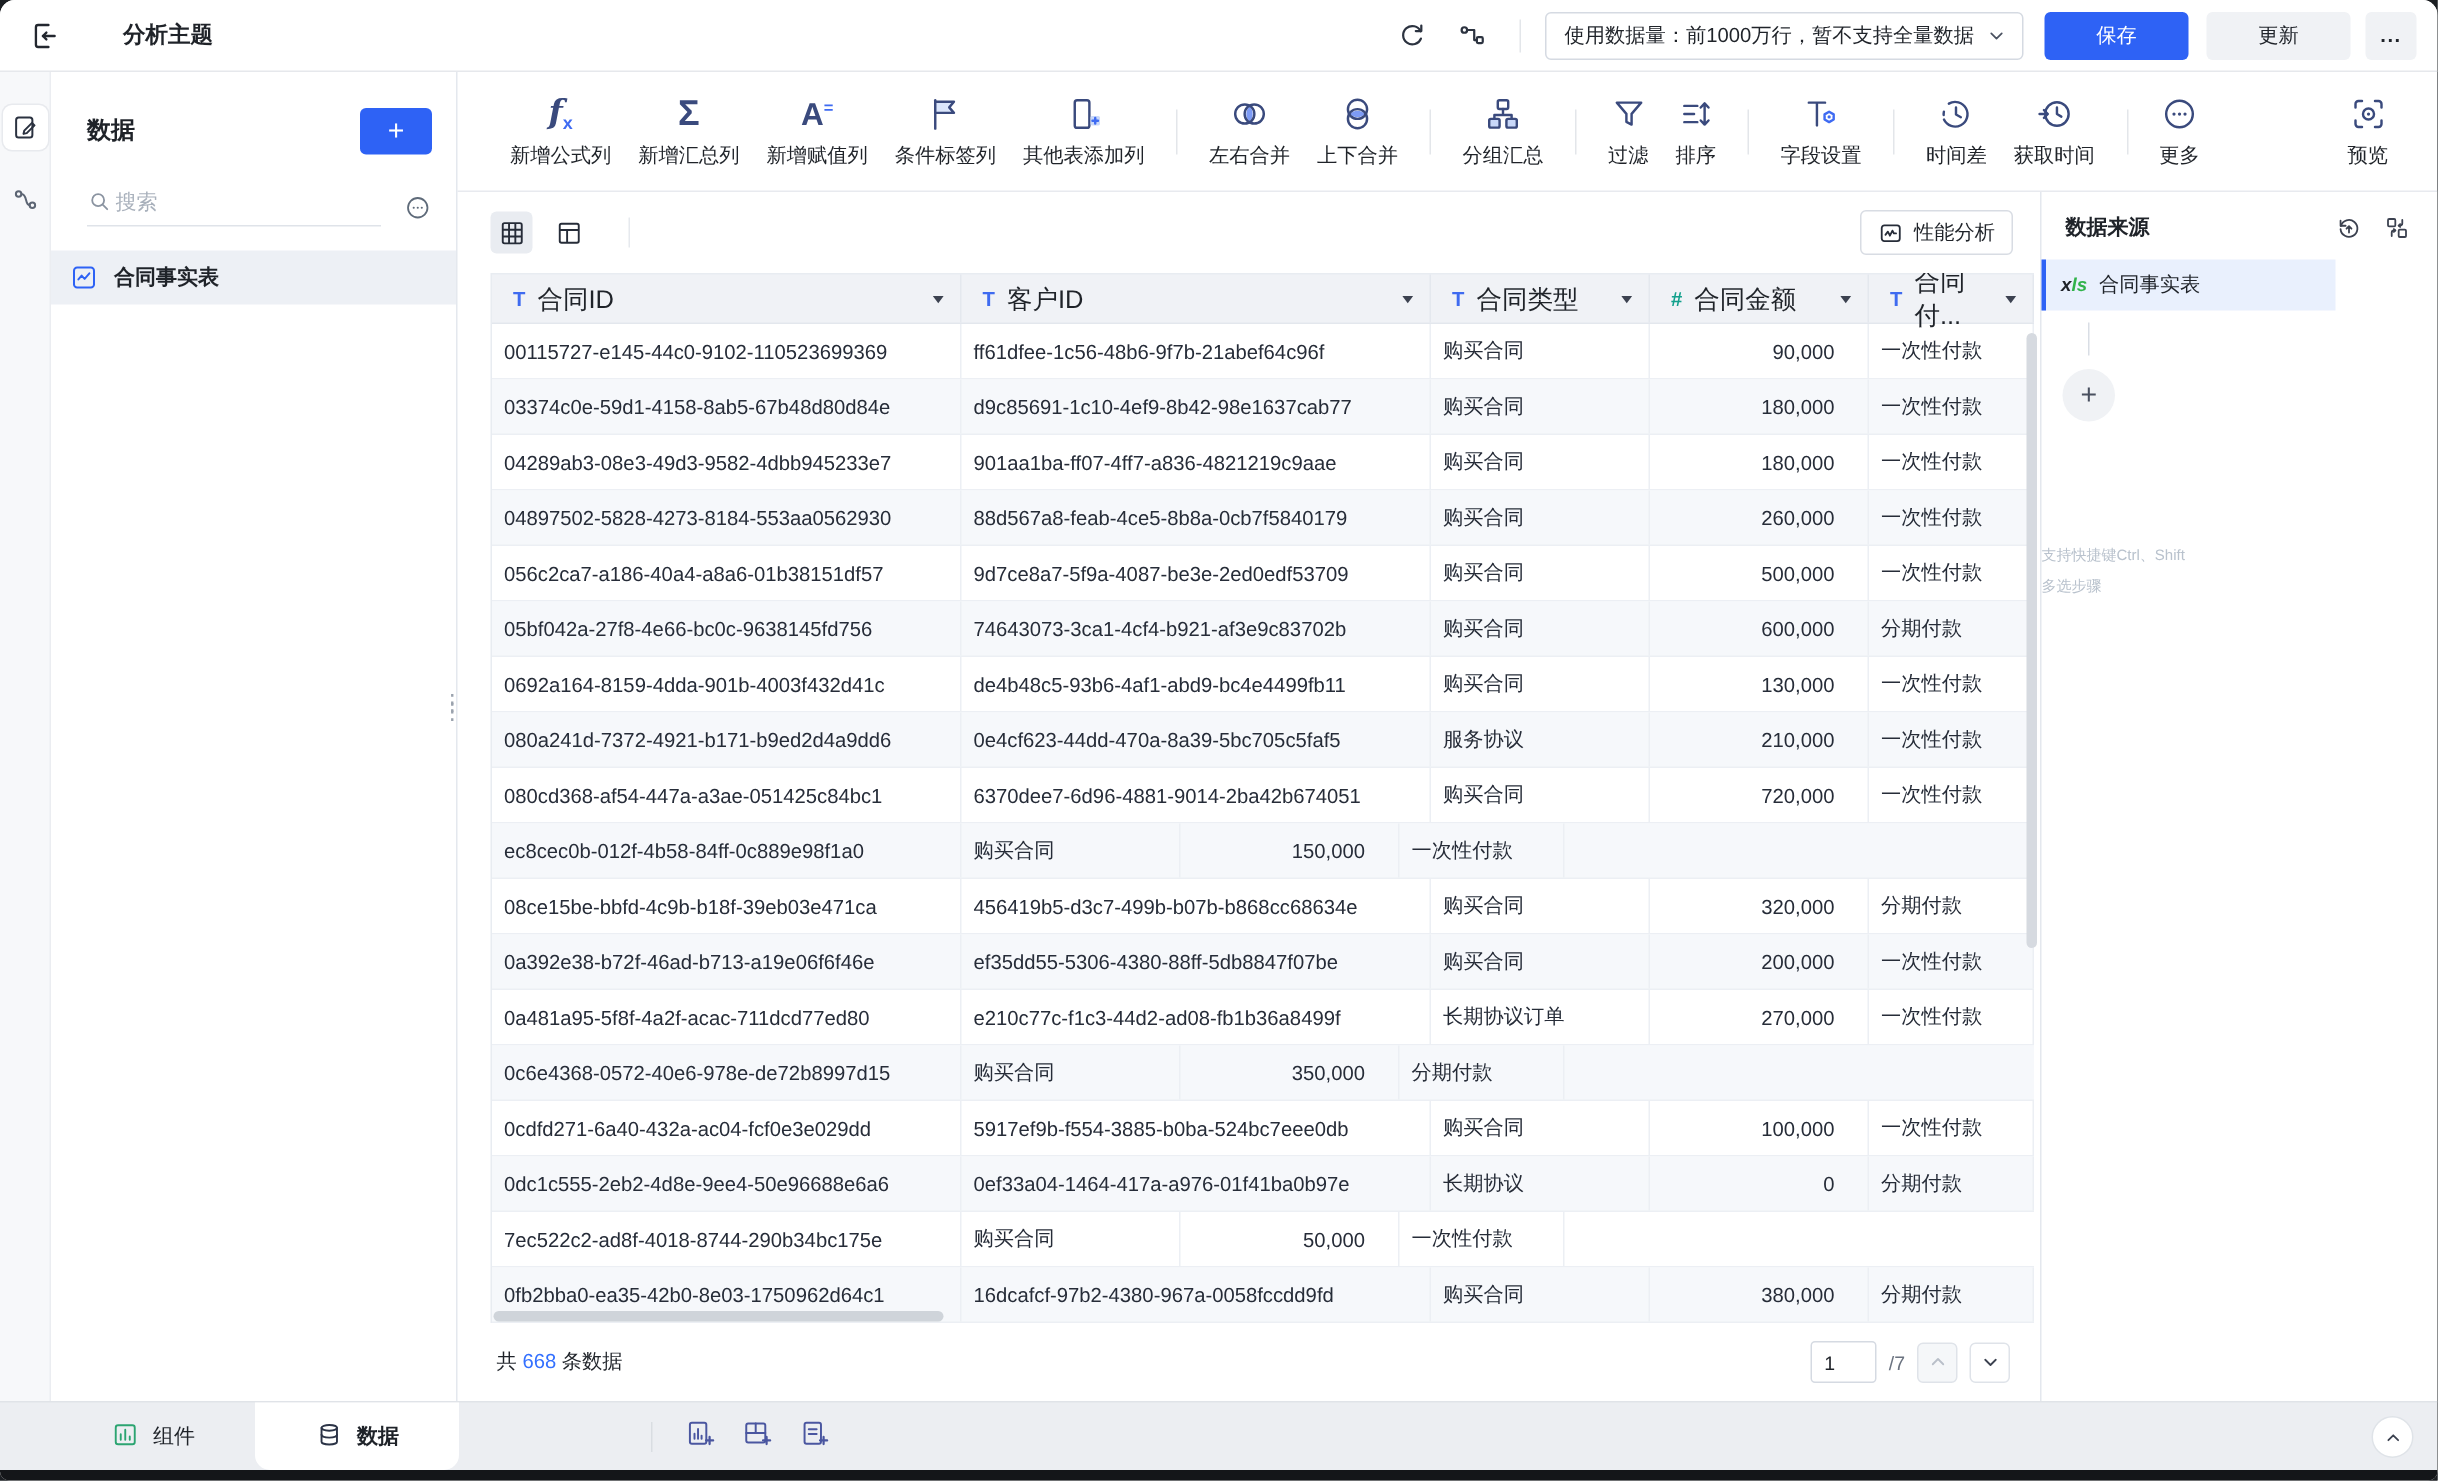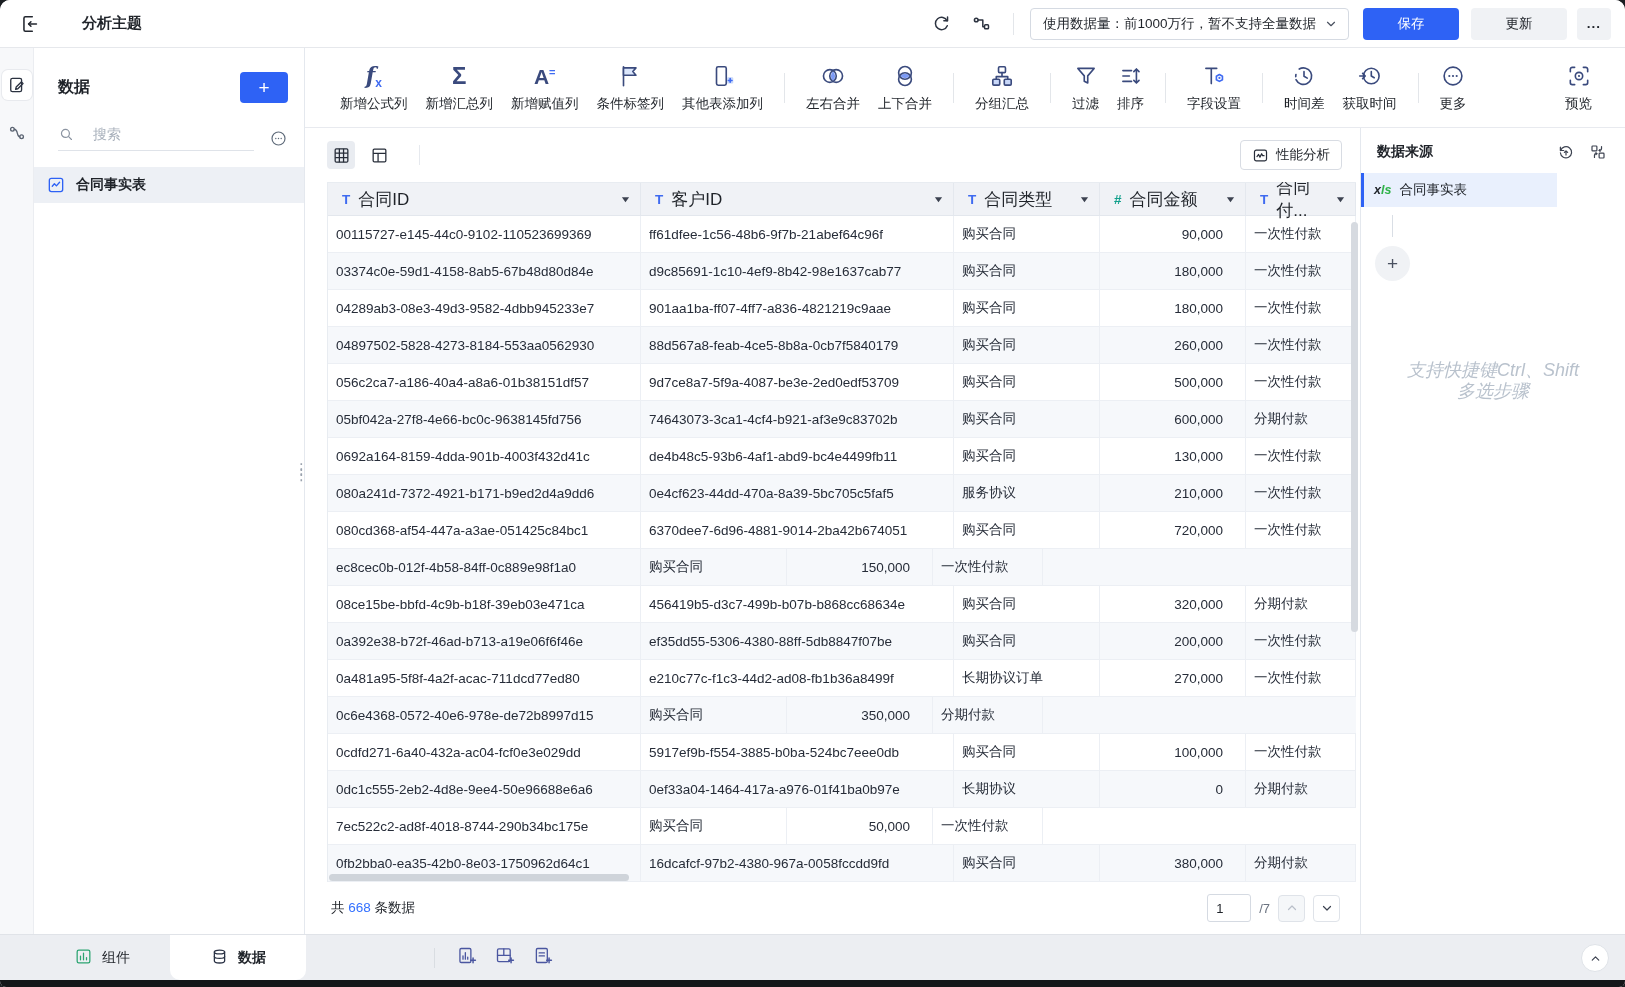--- a/index.html
+++ b/index.html
@@ -27,21 +27,21 @@
   .rail{width:34px;flex:0 0 34px;background:#f7f8fa;border-right:1px solid #ebedf1;display:flex;flex-direction:column;align-items:center;padding-top:22px;gap:18px;}
   .rail button{width:30px;height:30px;display:flex;align-items:center;justify-content:center;border-radius:6px;color:#2b3240;}
   .rail button.active{background:#fff;box-shadow:0 0 0 1px #e8eaee;}
   .rail button.dim{color:#5c6573;}
 
   .left-panel{width:271px;flex:0 0 271px;border-right:1px solid #e4e8ee;background:#fff;padding:0 16px;}
   .lp-head{display:flex;align-items:center;margin-top:24px;}
   .lp-title{font-size:16px;font-weight:700;color:#1f2329;margin-left:8px;}
   .lp-add{margin-left:auto;width:48px;height:31px;background:#2e62f5;color:#fff;border-radius:4px;font-size:19px;font-weight:400;display:flex;align-items:center;justify-content:center;}
   .lp-search{display:flex;align-items:center;margin:22px 0 0 8px;}
-  .search-box{display:flex;align-items:flex-end;width:196px;border-bottom:1px solid #dfe3e9;padding-bottom:7px;gap:16px;color:#8b94a1;}
+  .search-box{display:flex;align-items:flex-end;width:196px;border-bottom:1px solid #dfe3e9;padding-bottom:7px;gap:0;color:#8b94a1;}
   .search-box input{border:0;outline:none;width:130px;font-size:14px;color:#1f2329;}
   .search-box input::placeholder{color:#a9b1bc;}
   .more-circle{margin-left:auto;color:#5f6b7a;display:flex;}
   .lp-item{margin:16px -16px 0;height:36px;display:flex;align-items:center;background:#edf0f5;padding:0 16px 0 12px;gap:10px;}
   .lp-item .label{font-size:14px;font-weight:700;color:#1f2329;}
   .chart-badge{width:20px;height:20px;color:#2e62f5;display:flex;}
 
   .resize-dots{position:absolute;left:294px;top:418px;color:#9aa2ad;font-size:15px;letter-spacing:0;line-height:6px;width:10px;text-align:center;user-select:none;}
 
   
@@ -101,21 +101,21 @@
   .rp-title{font-size:14px;font-weight:600;color:#1f2329;}
   .rp-icons{margin-left:auto;display:flex;gap:14px;color:#3c4250;}
   .rp-icons button{display:flex;}
   .rp-icons svg{width:18px;height:18px;}
   .rp-item{width:196px;height:34px;background:#e9f0fd;border-left:3px solid #2e62f5;display:flex;align-items:center;gap:8px;padding:0 8px 0 10px;}
   .xls-badge{font-size:12.5px;font-weight:700;font-style:italic;color:#1f2329;}
   .xls-badge b{color:#30b24a;}
   .rp-item .label{font-size:13.5px;color:#1f2329;}
   .rp-connector{position:absolute;left:31px;top:53px;width:1px;height:22px;background:#d9dee5;margin-top:34px;}
   .rp-add{position:absolute;left:14px;top:118px;width:35px;height:35px;border-radius:50%;background:#f0f2f5;color:#4a5160;font-size:19px;display:flex;align-items:center;justify-content:center;}
-  .rp-hint{position:absolute;top:232px;left:0;right:0;text-align:center;color:#b9c2cd;font-size:18px;line-height:21px;font-style:italic;}
+  .rp-hint{position:absolute;top:232px;left:0;right:0;text-align:left;color:#b9c2cd;font-size:10px;line-height:21px;}
 
   
   .tabbar{height:46px;flex:0 0 46px;background:#eceef2;border-top:1px solid #e0e3e8;display:flex;align-items:stretch;padding-left:34px;position:relative;}
   .tab{width:136px;display:flex;align-items:center;justify-content:center;gap:9px;font-size:14px;color:#1f2329;}
   .tab svg{width:19px;height:19px;}
   .tab.active{background:#fff;border-radius:0 0 10px 10px;font-weight:700;}
   .tab .green{color:#2ba471;}
   .tab .dark{color:#2b3346;}
   .ft-div{width:1px;height:20px;background:#d9dde2;align-self:center;margin-left:128px;}
   .ft-tools{display:flex;align-items:center;gap:17px;margin-left:21px;}

